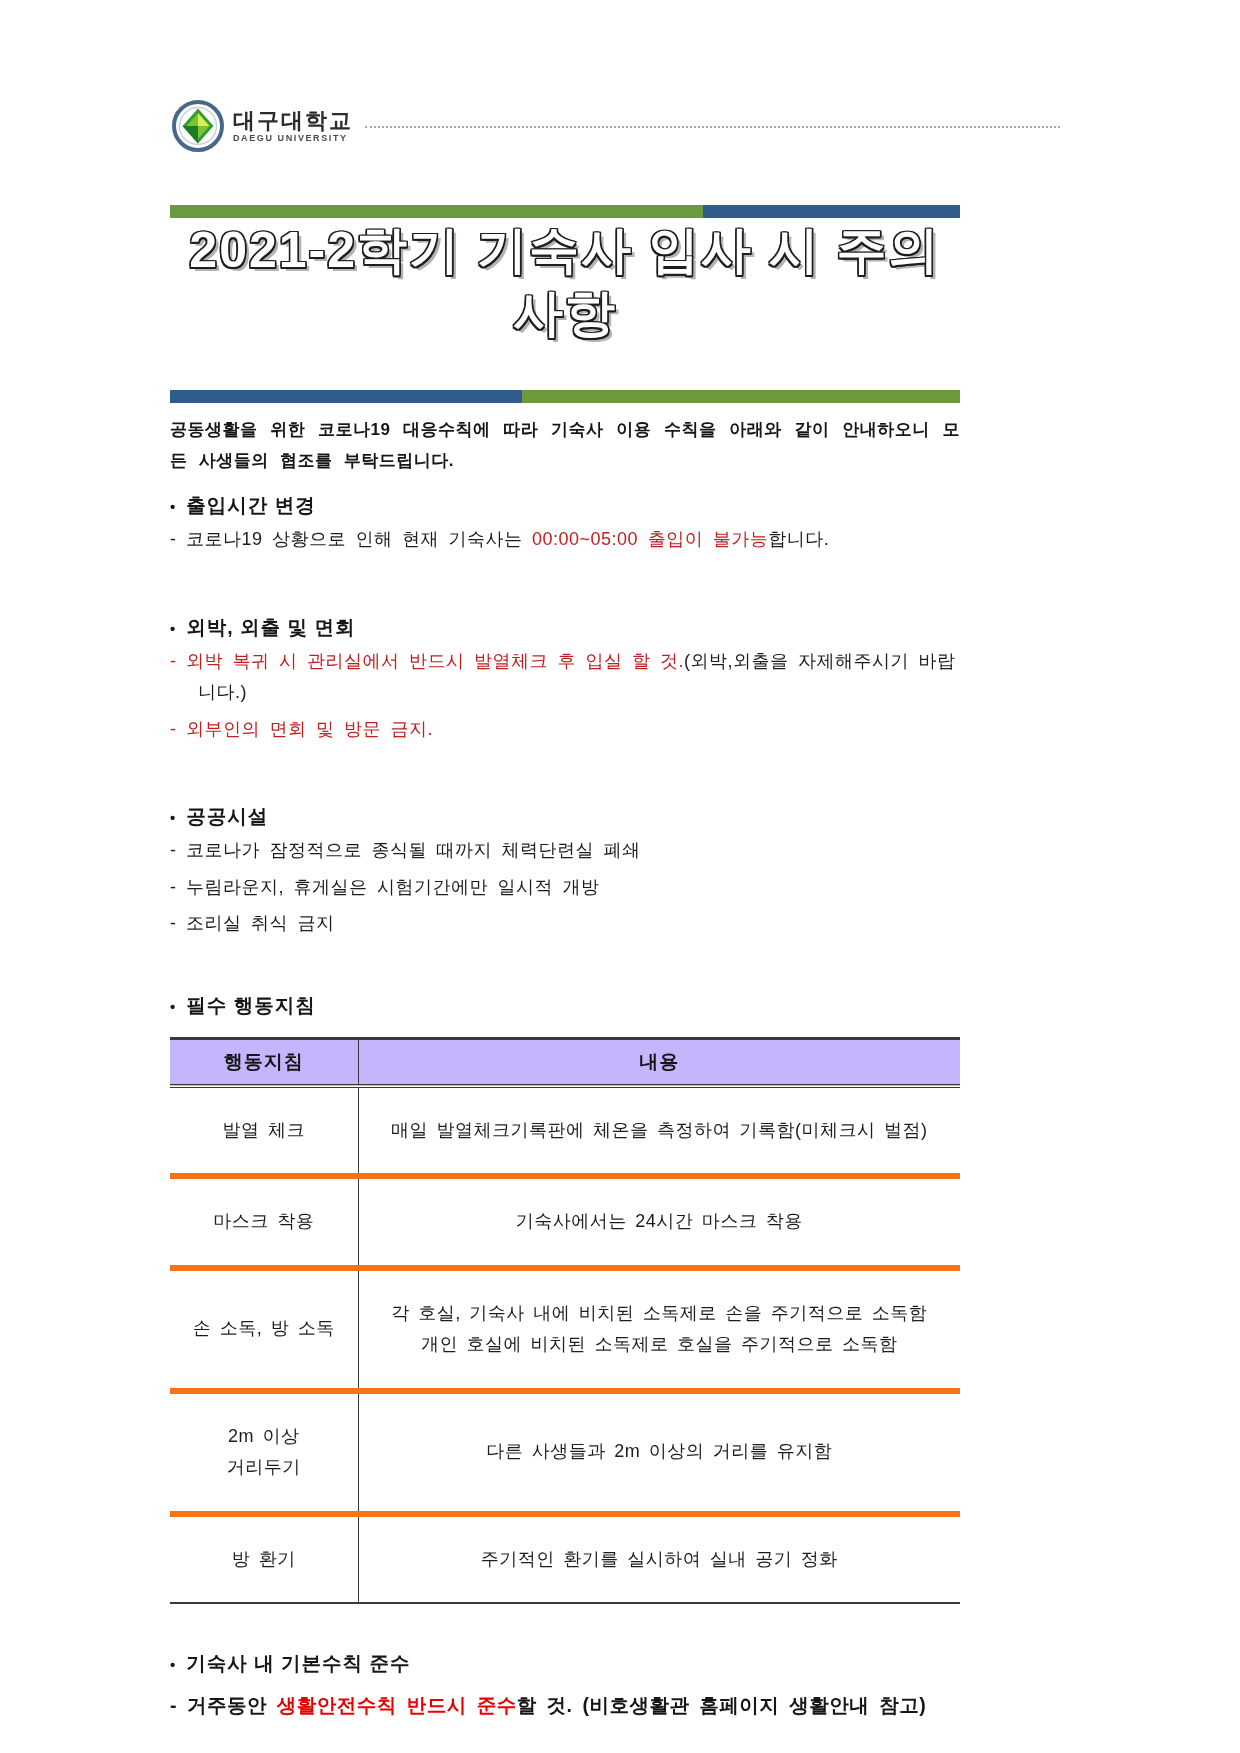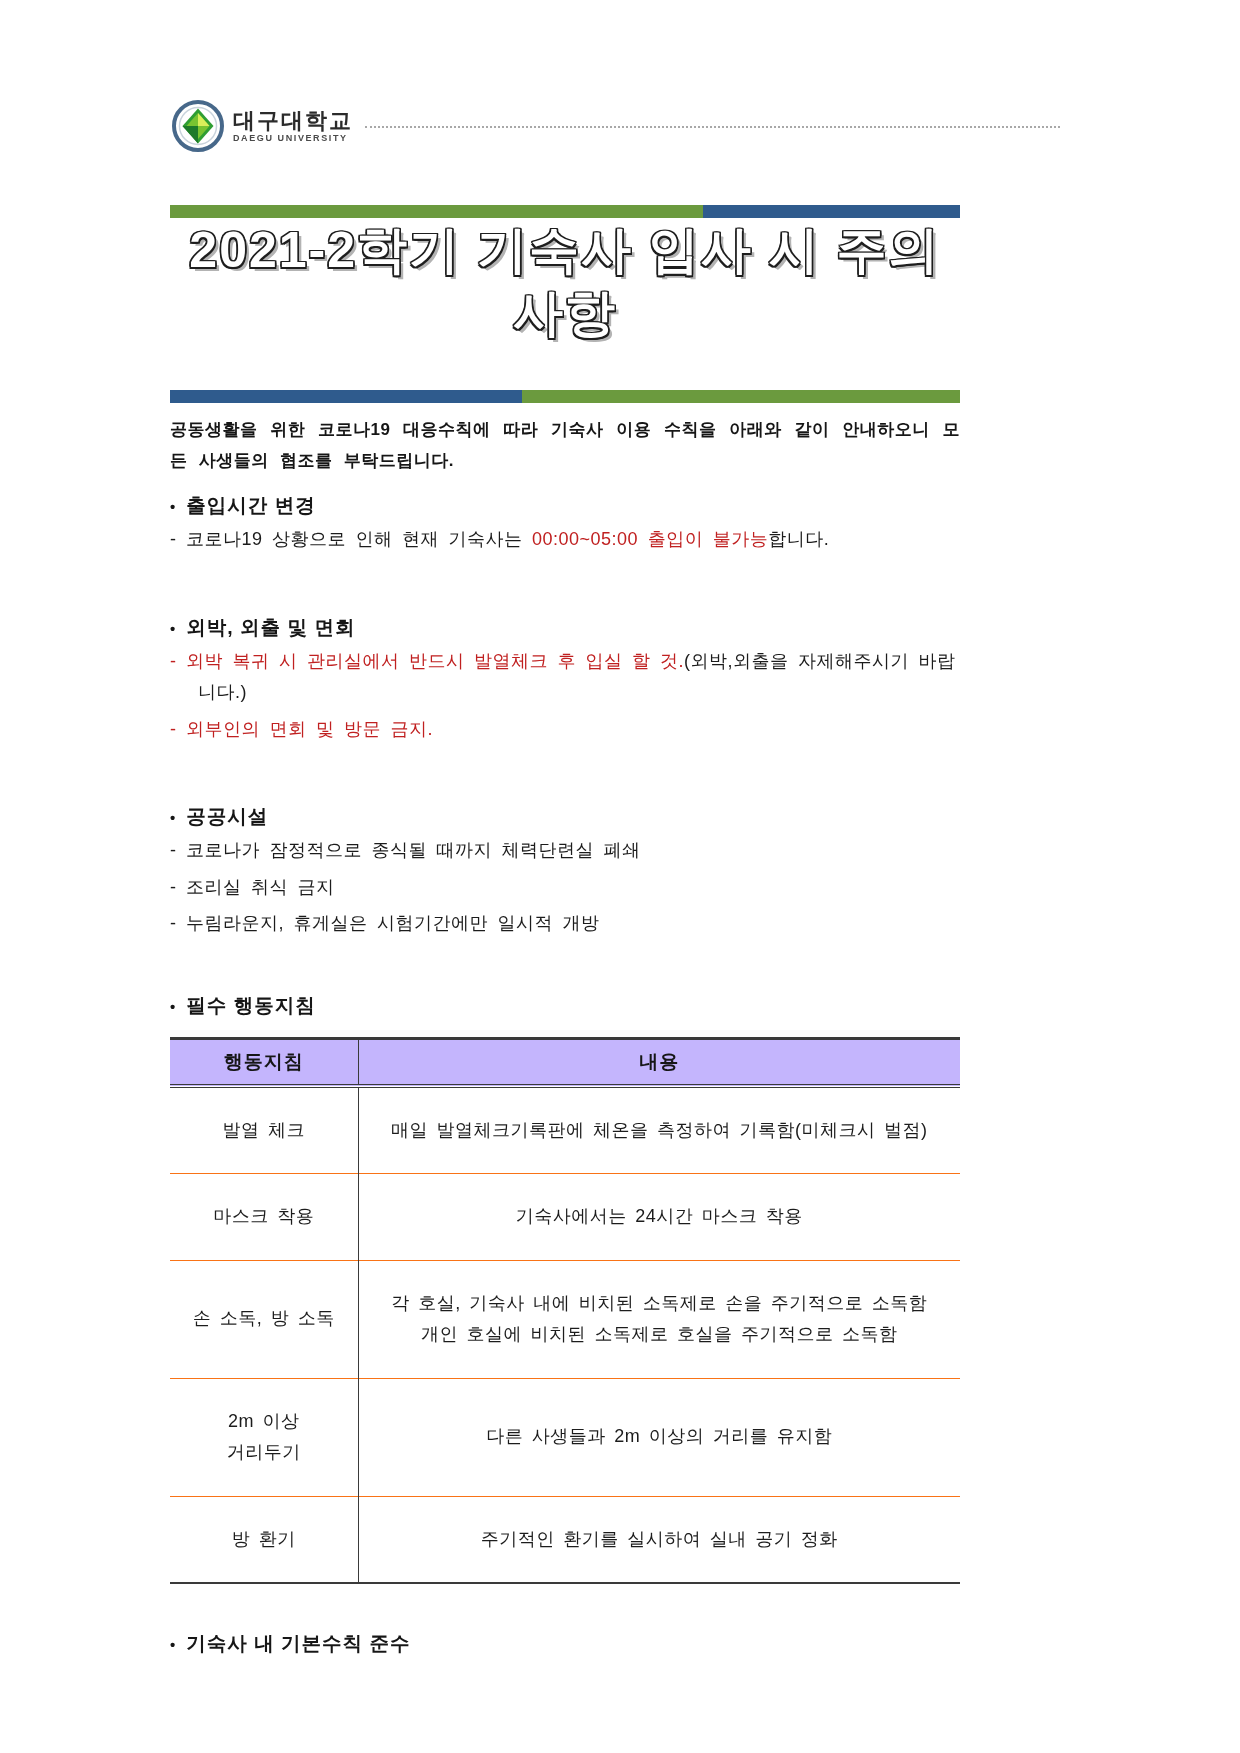--- a/index.html
+++ b/index.html
@@ -54,21 +54,21 @@
 
   
   .gtable { width:100%; border-collapse:collapse; margin-top:18px;
             border-top:3px solid #3a3a3a; border-bottom:2px solid #3a3a3a; }
   .gtable th {
     background:#c4b5fd; font-size:19px; font-weight:bold; letter-spacing:1px;
     padding:9px 6px; border-bottom:4px double #3a3a3a; text-align:center; color:#161616;
   }
   .gtable td {
     font-size:18px; text-align:center; padding:27px 8px; letter-spacing:0.5px;
-    word-spacing:3px; line-height:1.75; color:#1c1c1c; border-top:1px solid #f97316;
+    word-spacing:3px; line-height:1.75; color:#1c1c1c; border-top:6px solid #f97316;
   }
   .gtable tr:first-child td { border-top:none; }
   .col-action { width:188px; }
   .vline { border-right:1px solid #3a3a3a; }
   .pre { white-space:pre-line; }
 
   .footer-line { margin-top:15px; font-size:19.5px; font-weight:bold; letter-spacing:0.5px; word-spacing:4px; color:#161616; }
 </style>
 </head>
 <body>
@@ -112,22 +112,22 @@
       <span>외박, 외출 및 면회</span>
     </div>
     <p class="item hang"><span class="red">- 외박 복귀 시 관리실에서 반드시 발열체크 후 입실 할 것.</span><span>(외박,외출을 자제해주시기 바랍니다.)</span></p>
     <p class="item red">- 외부인의 면회 및 방문 금지.</p>
 
     <div class="sec-heading mt-58">
       <span class="bullet">•</span>
       <span>공공시설</span>
     </div>
     <p class="item">- 코로나가 잠정적으로 종식될 때까지 체력단련실 폐쇄</p>
+    <p class="item">- 누림라운지, 휴게실은 시험기간에만 일시적 개방</p>
     <p class="item">- 조리실 취식 금지</p>
-    <p class="item">- 누림라운지, 휴게실은 시험기간에만 일시적 개방</p>
 
     <div class="sec-heading mt-52">
       <span class="bullet">•</span>
       <span>필수 행동지침</span>
     </div>
 
     <table class="gtable">
       <thead>
         <tr>
           <th class="col-action vline">행동지침</th>
@@ -157,15 +157,16 @@
           <td class="vline pre">방 환기</td>
           <td class="pre">주기적인 환기를 실시하여 실내 공기 정화</td>
         </tr>
       </tbody>
     </table>
 
     <div class="sec-heading mt-46">
       <span class="bullet">•</span>
       <span>기숙사 내 기본수칙 준수</span>
     </div>
+    <p class="footer-line"><span>- 거주동안 </span><span class="red-bold">생활안전수칙 반드시 준수</span><span>할 것. (비호생활관 홈페이지 생활안내 참고)</span></p>
 
   </div>
 </div>
 
 </body></html>

